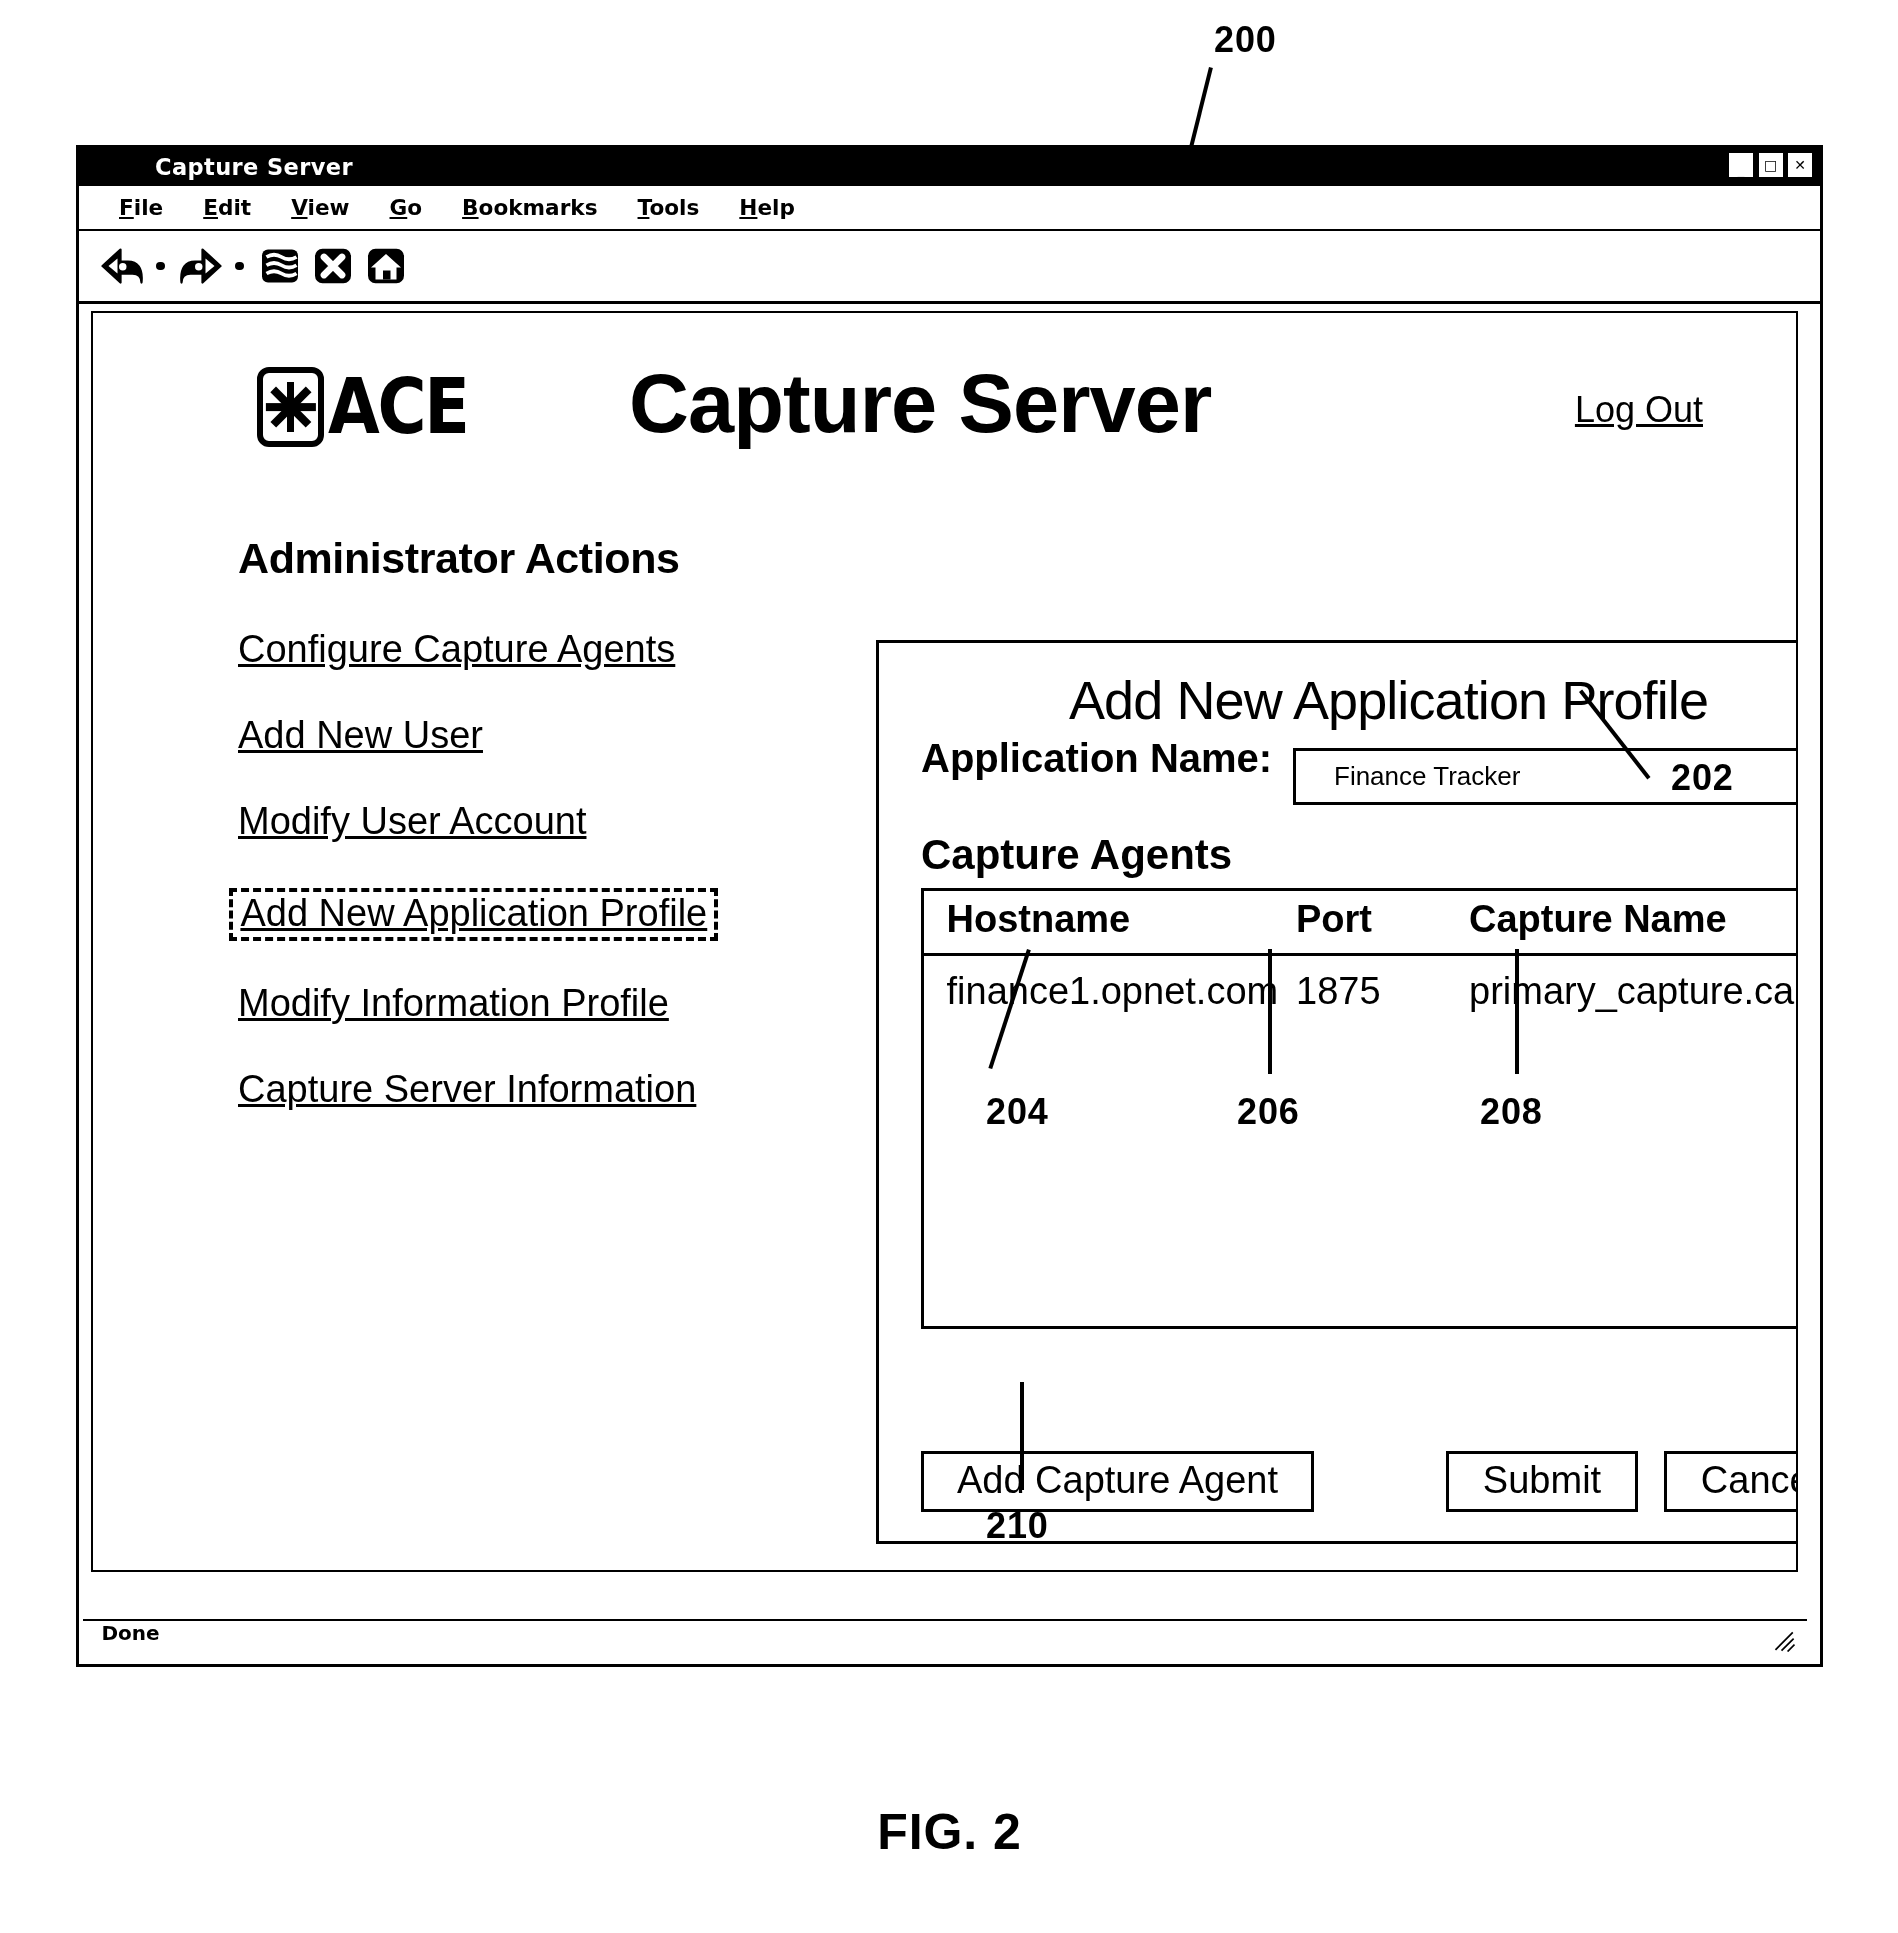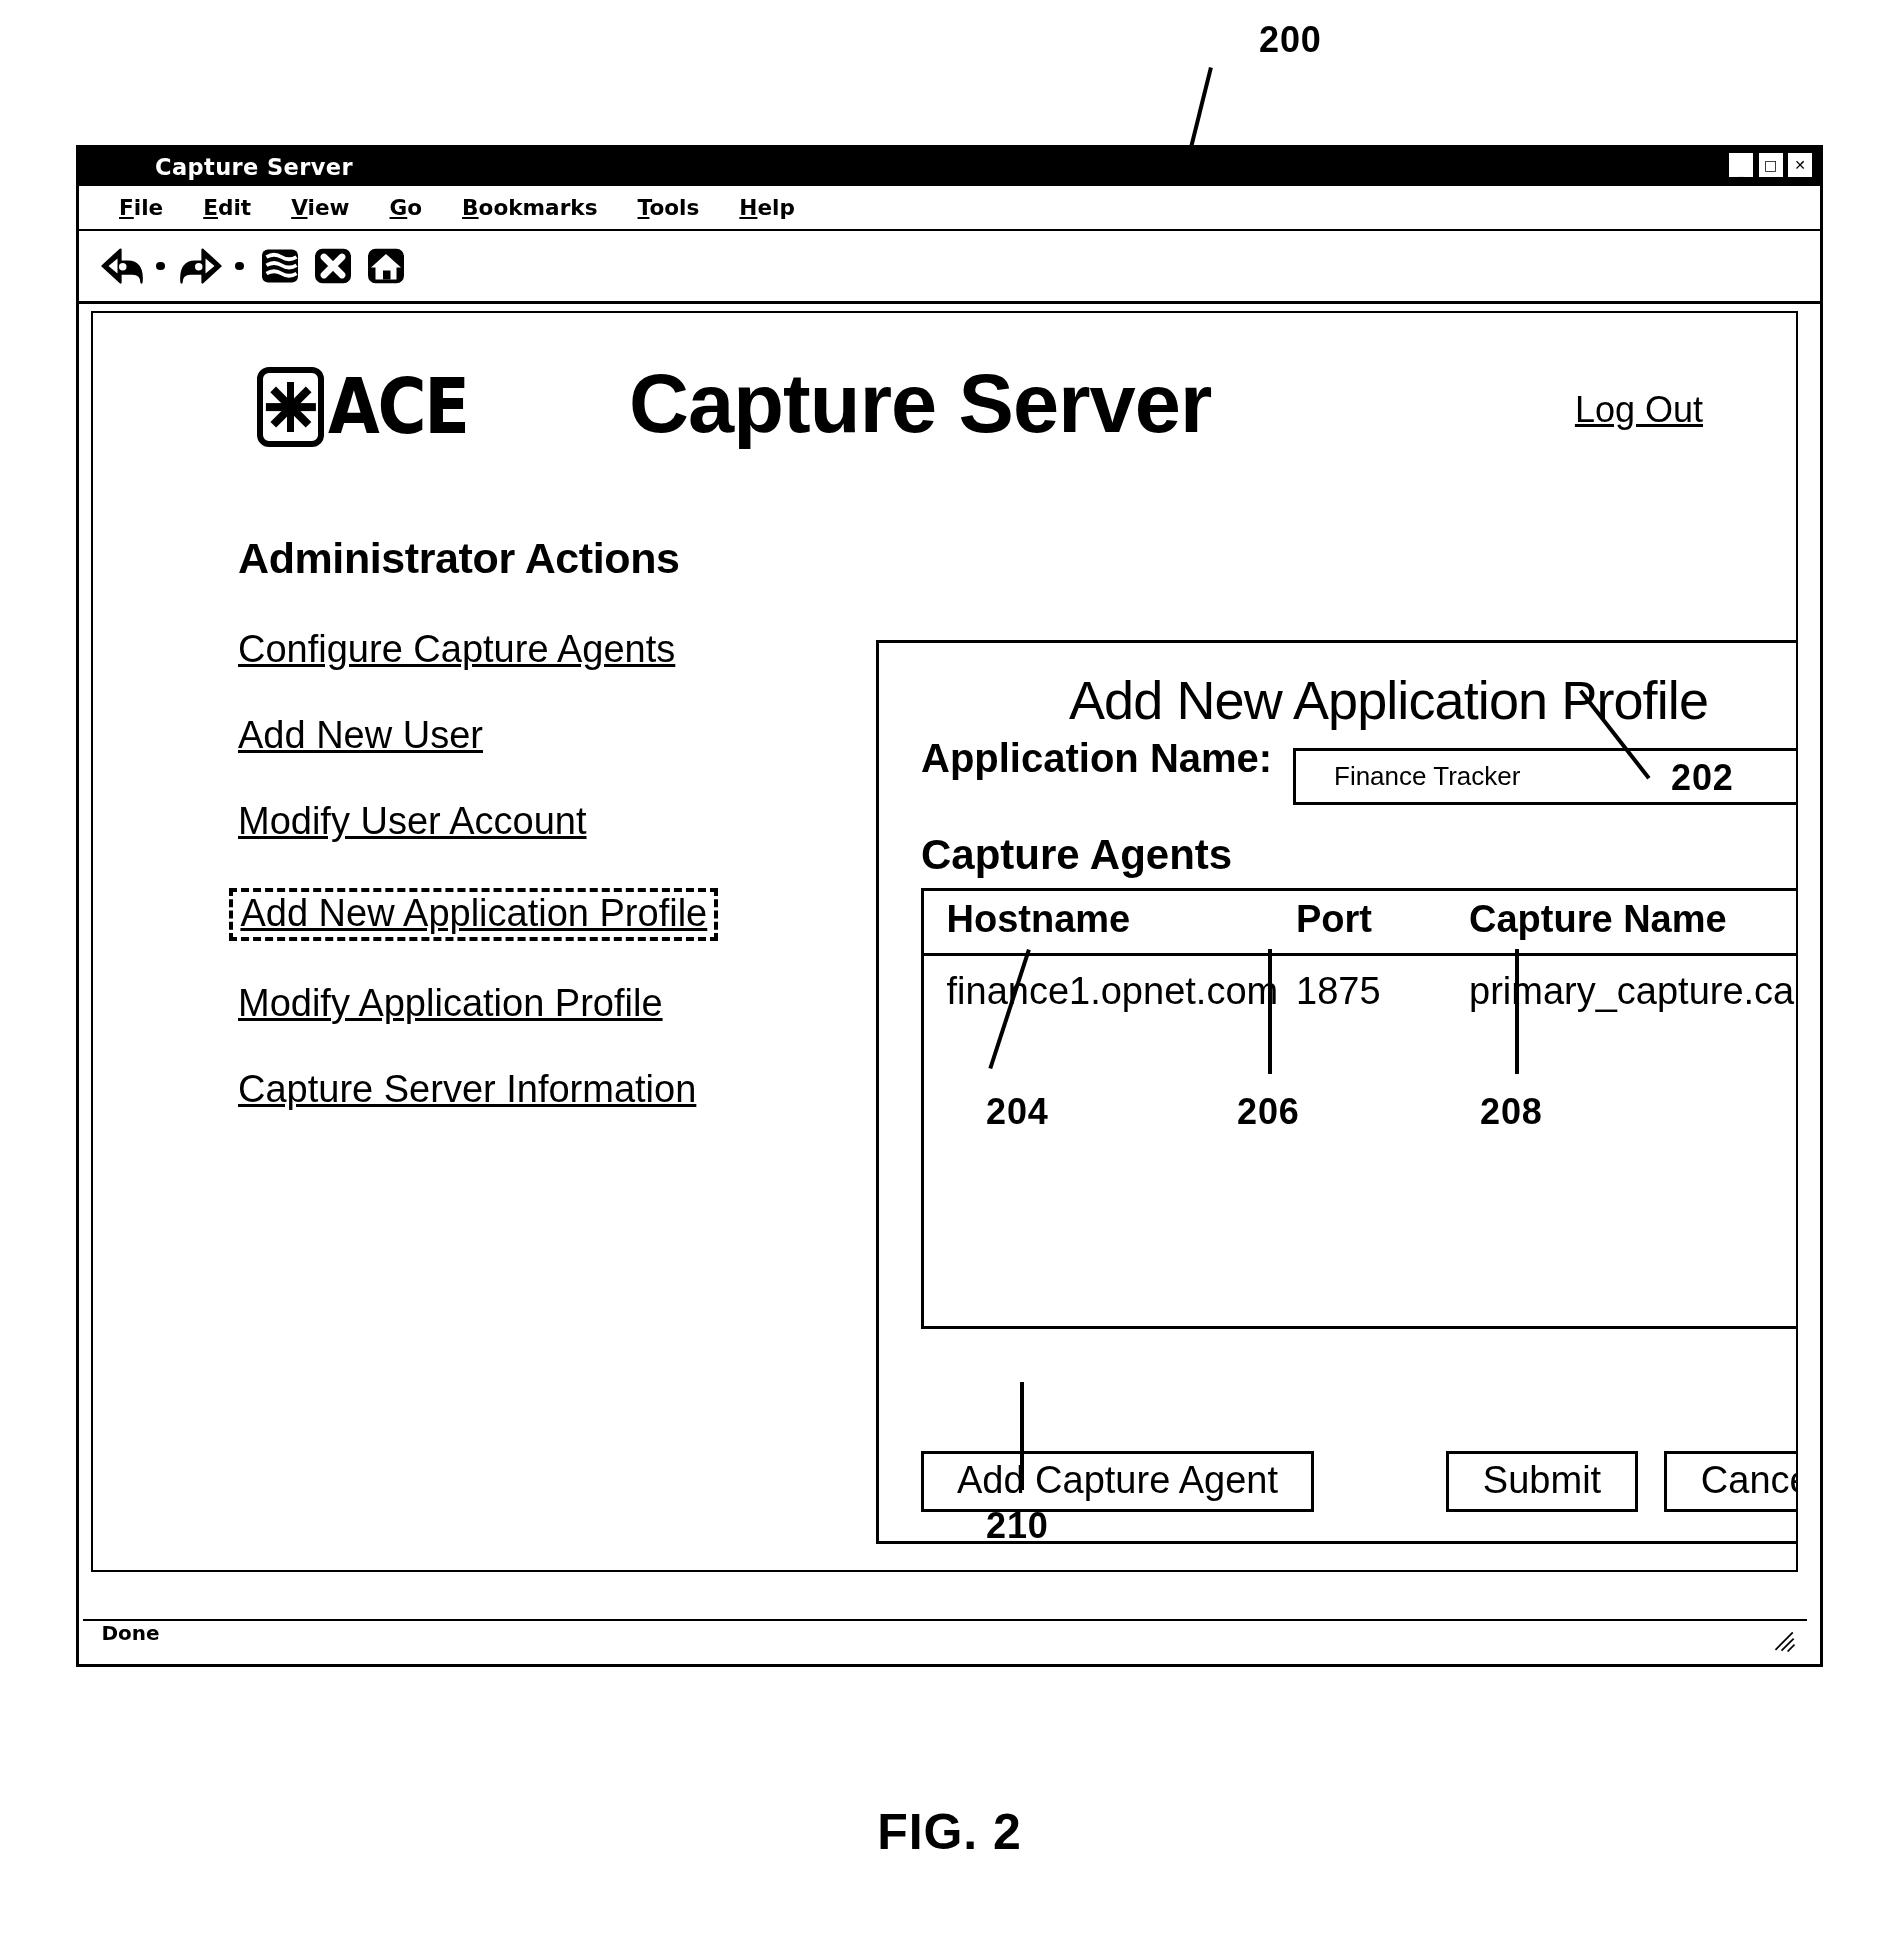--- a/index.html
+++ b/index.html
@@ -348,21 +348,21 @@
     font-weight: bold;
     font-size: 50px;
     letter-spacing: 0.9px;
   }
 </style>
 </head>
 <body>
 
 <div id="page">
 
-  <div class="ref" style="left:1259px; top:19px;text-align:center;">200</div>
+  <div class="ref" style="left:1214px; top:19px;text-align:center;">200</div>
   <div class="lead" style="left:1209px; top:67px; width:3.5px; height:277px; transform: rotate(14deg);"></div>
 
   <div id="browser">
 
     <div id="titlebar">
       <span class="tb-title">Capture Server</span>
       <div id="winbtns">
         <div class="wb">_</div>
         <div class="wb sq">□</div>
         <div class="wb sq">✕</div>
@@ -434,21 +434,21 @@
         <div class="navrow">
           <span class="navlink">Add New User</span>
         </div>
         <div class="navrow">
           <span class="navlink">Modify User Account</span>
         </div>
         <div class="navrow selected">
           <span class="navlink">Add New Application Profile</span>
         </div>
         <div class="navrow">
-          <span class="navlink">Modify Application Profile</span>
+          <span class="navlink">Modify Information Profile</span>
         </div>
         <div class="navrow">
           <span class="navlink">Capture Server Information</span>
         </div>
       </div>
 
       <div id="panel">
         <h1>Add New Application Profile</h1>
 
         <div id="appnamerow">

